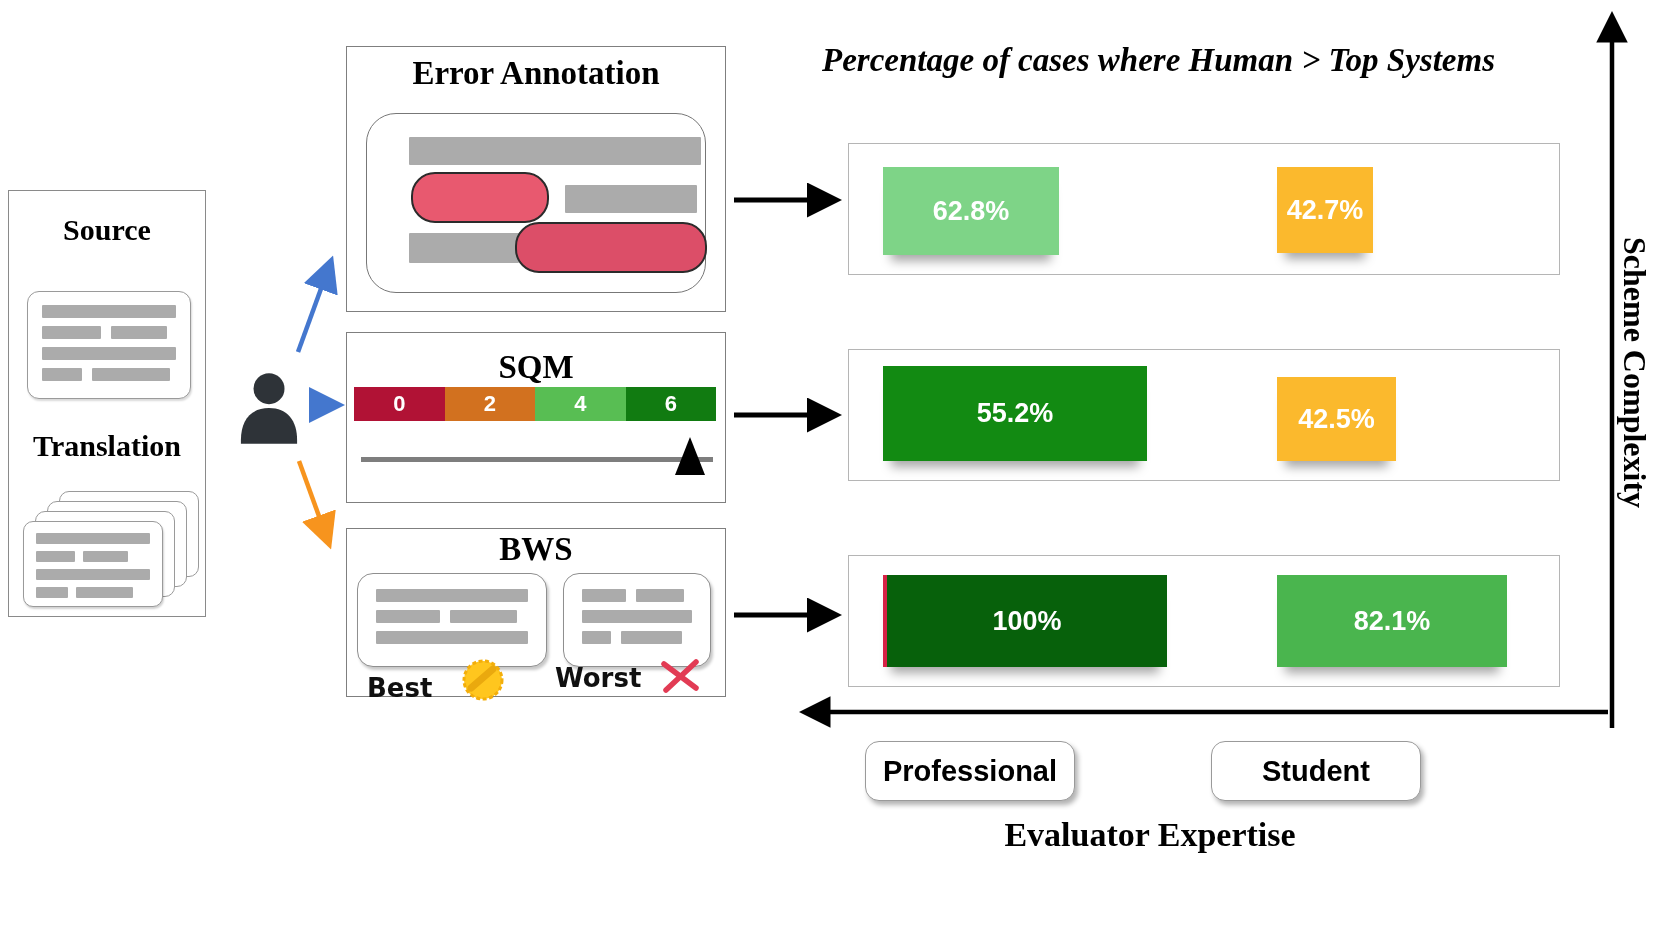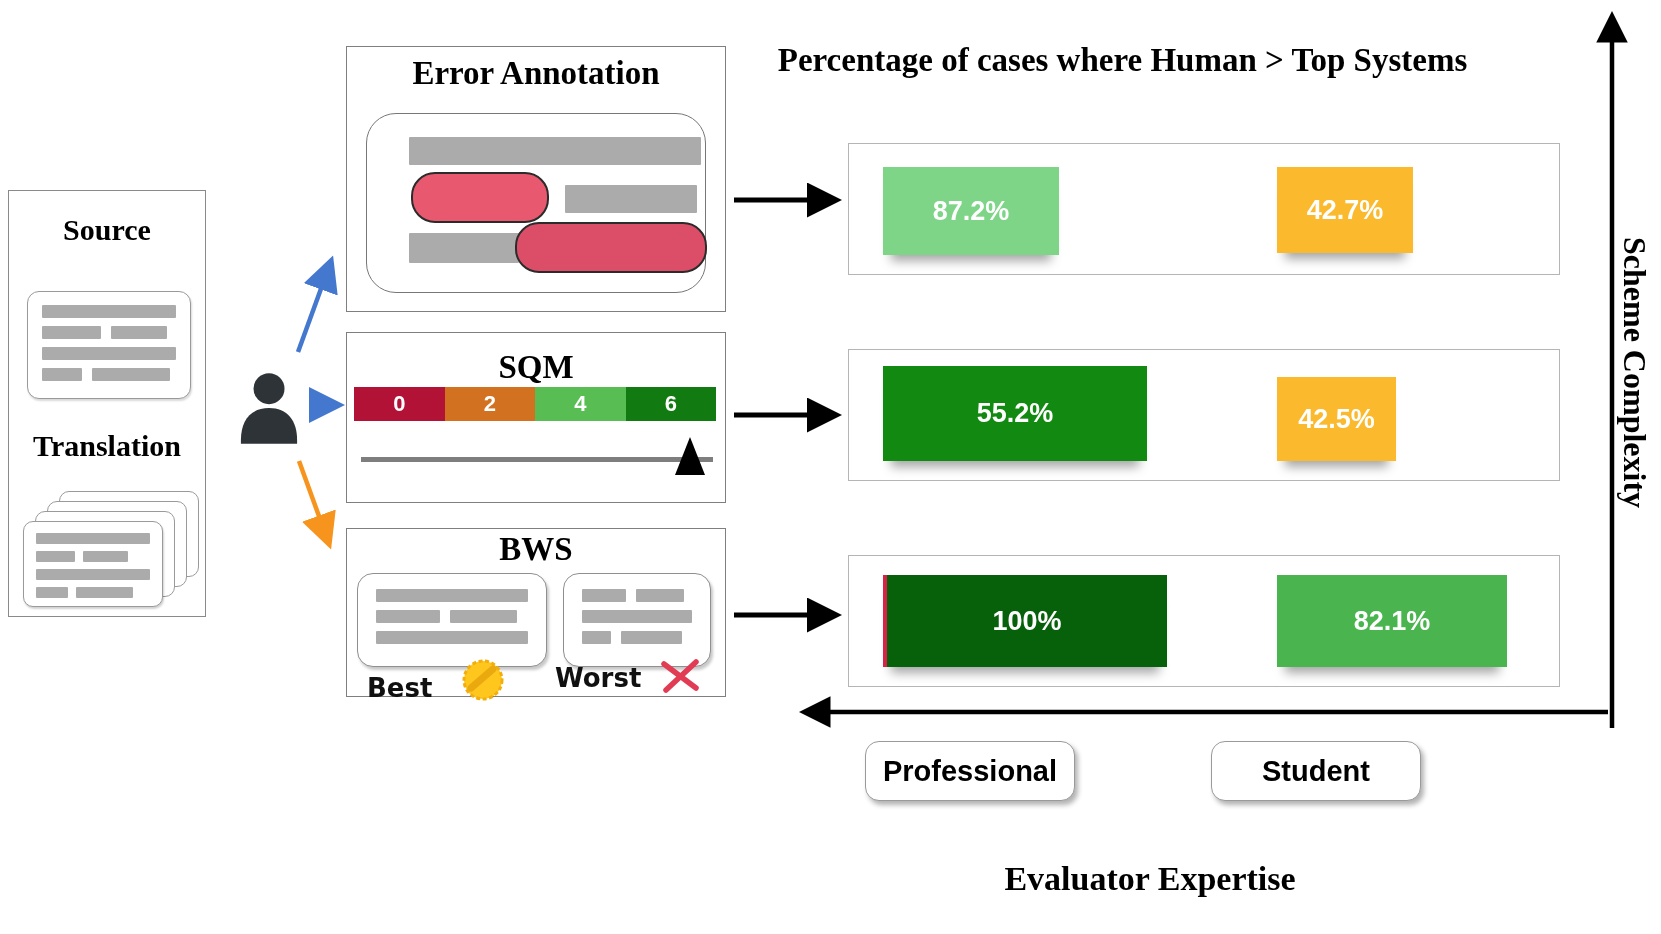--- a/index.html
+++ b/index.html
@@ -33,30 +33,30 @@
   .sqm-slider{position:absolute;left:14px;top:124px;width:352px;height:5px;background:#7e7e7e;}
   .sqm-marker{position:absolute;left:328px;top:104px;width:0;height:0;
               border-left:15px solid transparent;border-right:15px solid transparent;
               border-bottom:38px solid #000;}
   .bws-card{position:absolute;top:44px;background:#fff;border:1.5px solid #8f8f8f;border-radius:16px;
             box-shadow:2px 3px 3px rgba(0,0,0,.22);box-sizing:border-box;padding:15px 18px;height:94px;}
   .bws-cap{position:absolute;top:128px;display:flex;align-items:flex-end;
            font-family:"DejaVu Sans",sans-serif;font-weight:bold;font-size:26px;color:#101010;}
 
   
-  .chart-title{position:absolute;left:750px;top:42px;width:745px;text-align:center;
-               font-weight:bold;font-size:33px;}
+  .chart-title{position:absolute;left:750px;top:42px;width:745px;text-align:right;
+               font-weight:bold;font-size:33px;font-style:italic;}
   .row-box{position:absolute;left:848px;width:712px;height:132px;background:#fff;border:1.5px solid #b5b5b5;box-sizing:border-box;}
   .bar{position:absolute;display:flex;align-items:center;justify-content:center;
        box-shadow:0 14px 10px -8px rgba(0,0,0,.35);}
   .bar-label{color:#fff;font-family:"Liberation Sans",sans-serif;font-weight:bold;font-size:27px;}
   .eval-btn{position:absolute;top:741px;width:210px;height:60px;background:#fff;border:1.5px solid #9a9a9a;
             border-radius:14px;box-shadow:3px 4px 5px rgba(0,0,0,.3);display:flex;align-items:center;justify-content:center;
             font-family:"Liberation Sans",sans-serif;font-weight:bold;font-size:29px;box-sizing:border-box;}
-  .x-axis-label{position:absolute;left:890px;top:860px;width:520px;text-align:center;
+  .x-axis-label{position:absolute;left:890px;top:816px;width:520px;text-align:center;
                 font-weight:bold;font-size:34px;}
   .y-axis-label{position:absolute;left:1616px;top:208px;height:330px;writing-mode:vertical-rl;
                 text-align:center;font-weight:bold;font-size:32px;}
 </style>
 </head>
 <body>
 
 <div class="canvas">
 
   <svg class="abs" width="1661" height="934" viewBox="0 0 1661 934" style="left:0;top:0;pointer-events:none;">
@@ -205,23 +205,23 @@
     </div>
   </div>
 
   <div class="chart-title">Percentage of cases where Human &gt; Top Systems</div>
 
   <div class="row-box" style="top:143px;"></div>
   <div class="row-box" style="top:349px;"></div>
   <div class="row-box" style="top:555px;"></div>
 
   <div class="bar" style="left: 883px; top: 167px; height: 88px; width: 176px; background: rgb(126, 212, 135);">
-      <span class="bar-label">87.2%</span>
-    </div>
-  <div class="bar" style="left: 1277px; top: 167px; height: 86px; width: 136px; background: rgb(251, 185, 45);">
+      <span class="bar-label">62.8%</span>
+    </div>
+  <div class="bar" style="left: 1277px; top: 167px; height: 86px; width: 96px; background: rgb(251, 185, 45);">
       <span class="bar-label">42.7%</span>
     </div>
 
   <div class="bar" style="left: 883px; top: 366px; height: 95px; width: 264px; background: rgb(18, 138, 18);">
       <span class="bar-label">55.2%</span>
     </div>
   <div class="bar" style="left: 1277px; top: 377px; height: 84px; width: 119px; background: rgb(251, 185, 45);">
       <span class="bar-label">42.5%</span>
     </div>
 

